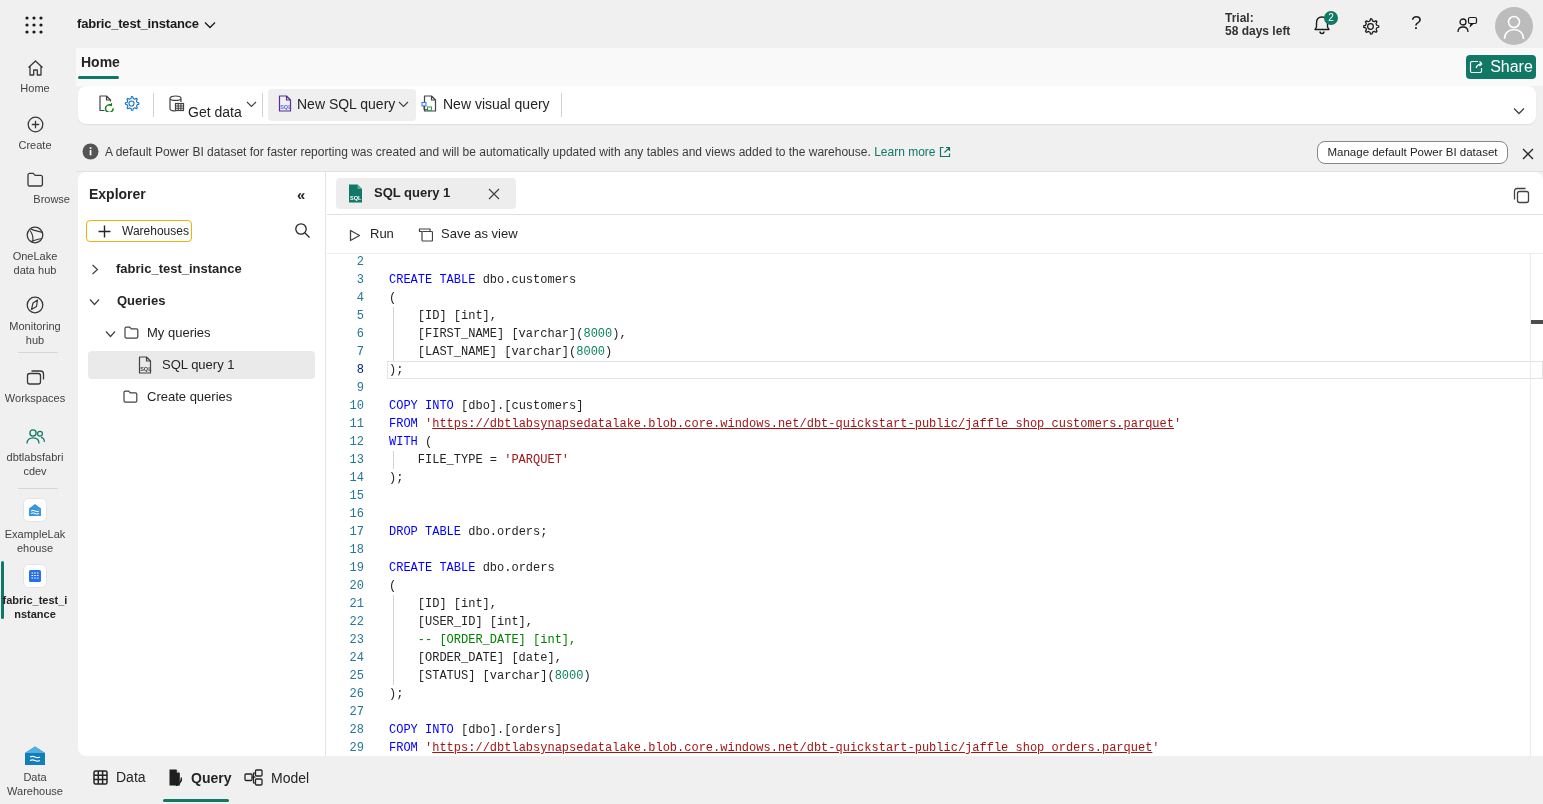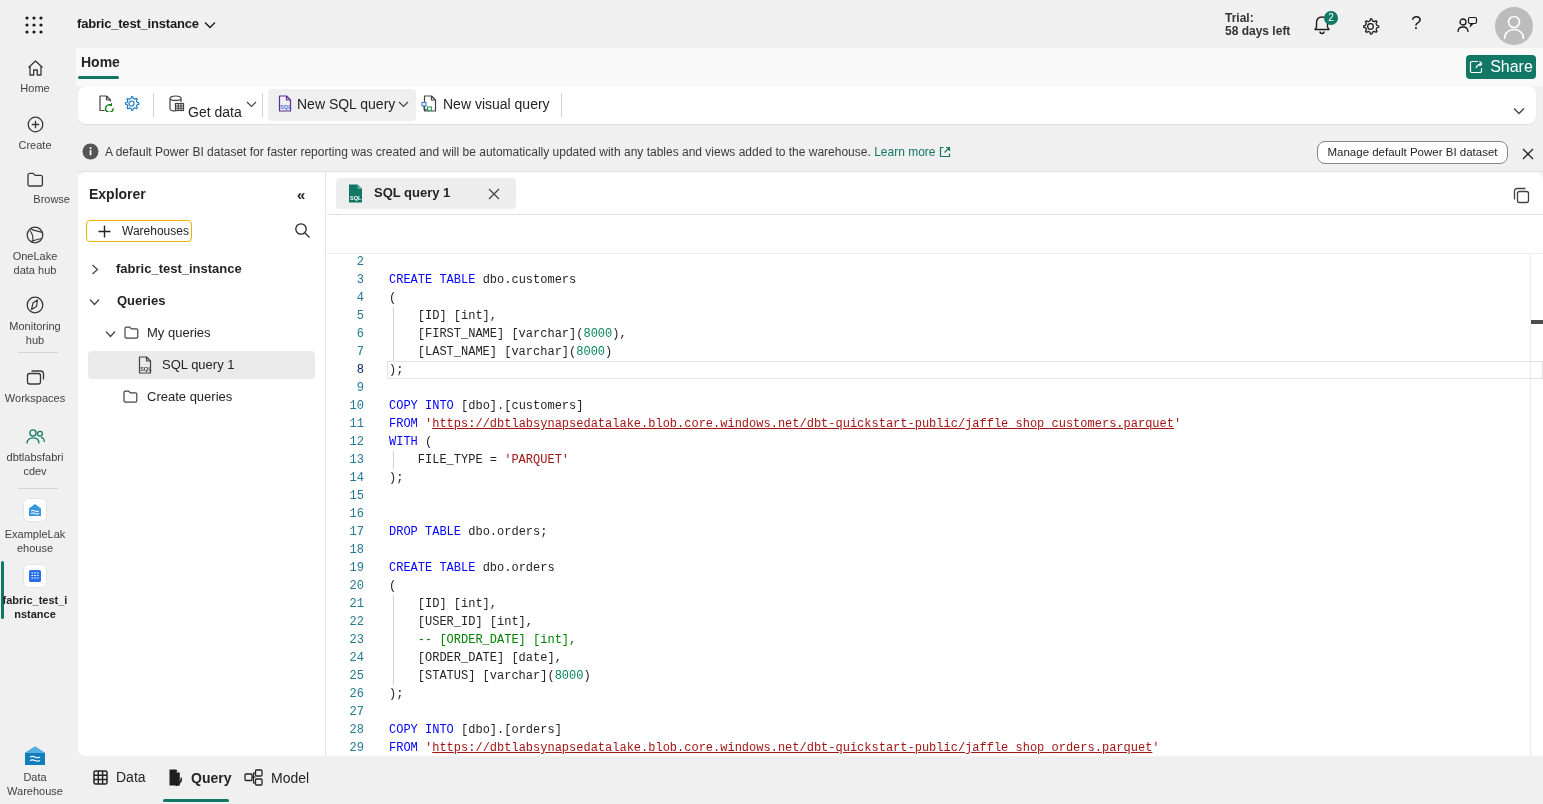--- a/index.html
+++ b/index.html
@@ -264,20 +264,31 @@
         </svg>
         <div class="t">SQL query 1</div>
         <svg class="abs" style="left:152px;top:10px" width="12" height="12" viewBox="0 0 12 12">
             <path d="M1 1 L11 11 M11 1 L1 11" stroke="#424242" stroke-width="1.2"></path>
           </svg>
       </div>
       <svg class="abs" style="left:1186px;top:15px" width="17" height="17" viewBox="0 0 17 17">
         <rect x="4.5" y="4.5" width="11" height="11" rx="2" fill="none" stroke="#424242" stroke-width="1.3"></rect>
         <path d="M12.5 1.5 H4 a2.5 2.5 0 0 0 -2.5 2.5 v8.5" fill="none" stroke="#424242" stroke-width="1.3"></path>
       </svg>
+    </div>
+    <div id="runbar">
+      <svg class="abs" style="left:22px;top:13px" width="12" height="13" viewBox="0 0 12 13">
+          <path d="M1.5 1.5 L10.5 6.5 L1.5 11.5 Z" fill="none" stroke="#424242" stroke-width="1.3" stroke-linejoin="round"></path>
+        </svg>
+      <div class="lbl abs" style="left:43px;top:10px;">Run</div>
+      <svg class="abs" style="left:91px;top:12px" width="15" height="14" viewBox="0 0 15 14">
+        <path d="M4 3.5 H1.5 V1 H12 V3.5" fill="none" stroke="#424242" stroke-width="1.2"></path>
+        <rect x="4" y="3.5" width="10.5" height="9.5" rx="1" fill="none" stroke="#424242" stroke-width="1.2"></rect>
+      </svg>
+      <div class="lbl abs" style="left:114px;top:10px;">Save as view</div>
     </div>
     <div style="position:absolute;left:0;top:81px;width:1216px;height:1px;background:#ededed;z-index:5;"></div>
     <div id="code">
       <div id="curline"></div>
       <div class="iguide" style="top:54px;height:54px;"></div>
       <div class="iguide" style="top:198px;height:18px;"></div>
       <div class="iguide" style="top:342px;height:90px;"></div>
       <div id="codelines">
       <div class="cl" style="top:0px"><span class="ln">2</span></div>
       <div class="cl" style="top:18px"><span class="ln">3</span><span class="ct"><span class="kw">CREATE</span> <span class="kw">TABLE</span> dbo.customers</span></div>

